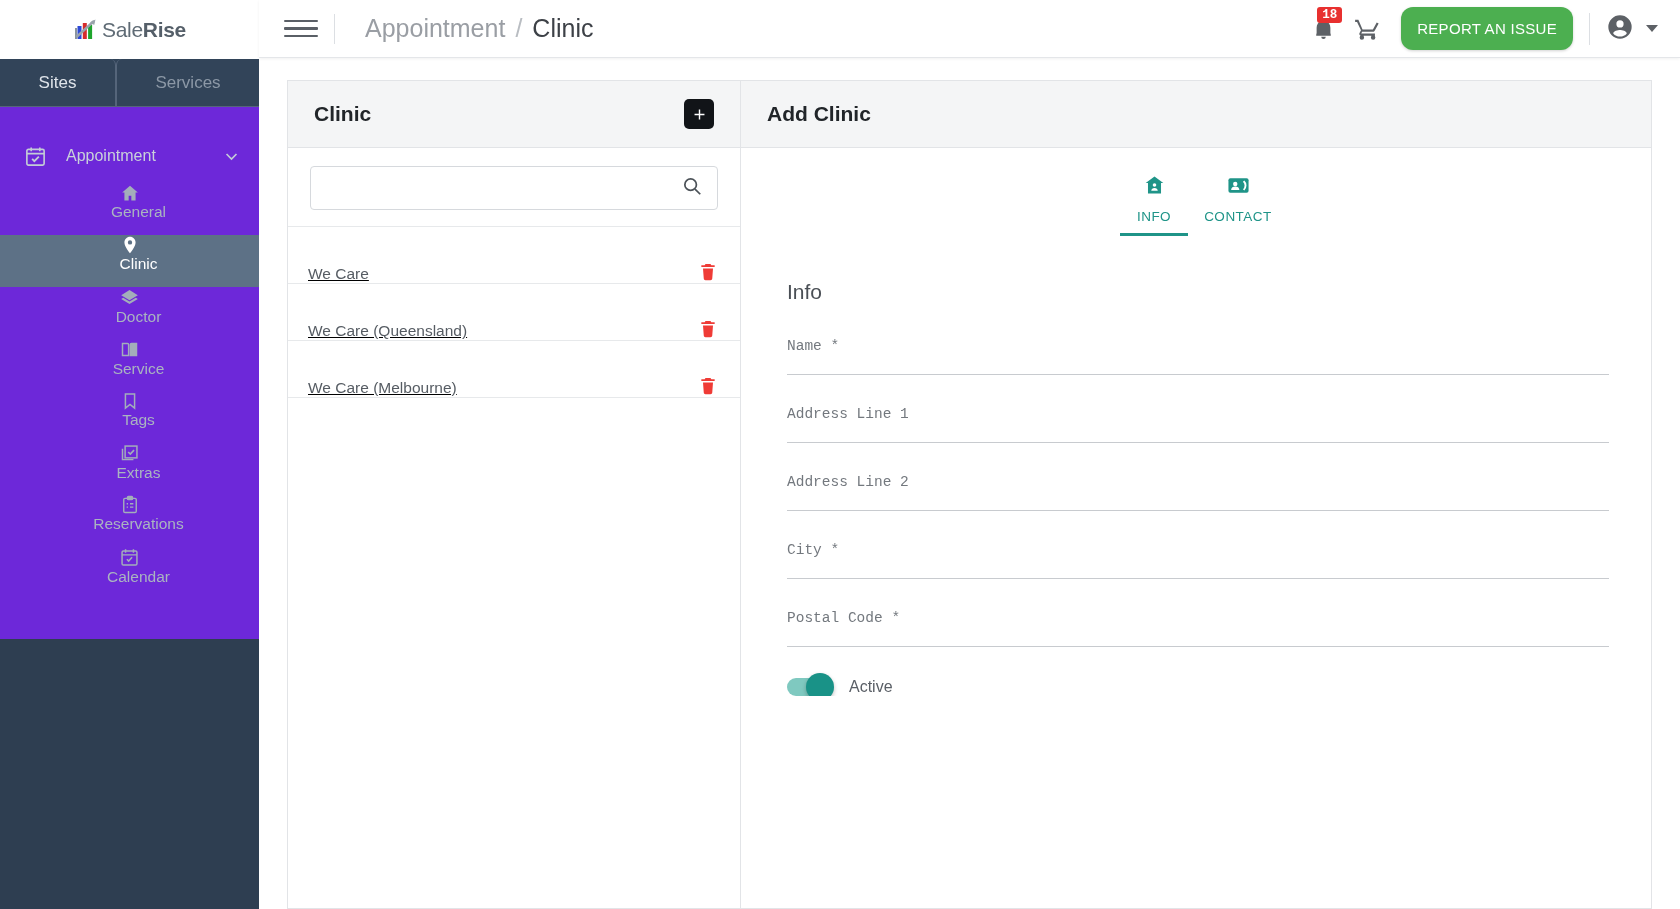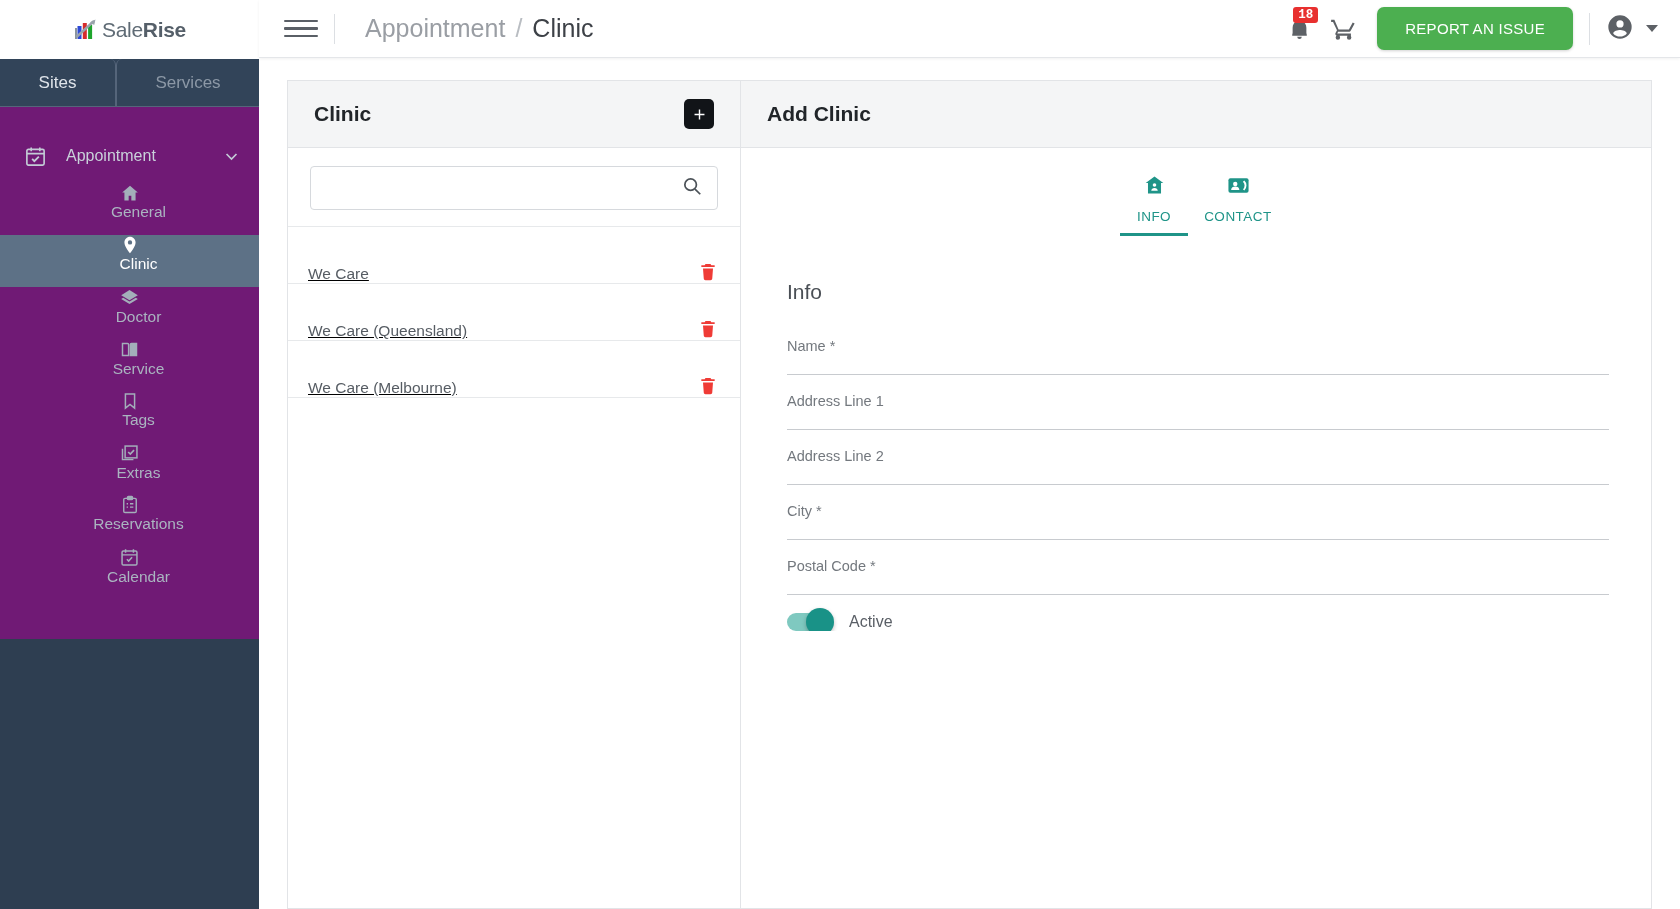--- a/index.html
+++ b/index.html
@@ -8,21 +8,21 @@
     background: #ffffff;
     font-family: "Liberation Sans", sans-serif;
     overflow: hidden;
   }
   body { position: relative; }
 
   
   #sidebar {
     position: absolute; left: 0; top: 0;
     width: 259px; height: 909px;
-    background: #701a75;
+    background: #6d28d9;
     display: flex; flex-direction: column;
   }
   #logo-bar {
     height: 59px; background: #ffffff;
     display: flex; align-items: center; justify-content: center;
     flex: 0 0 59px;
   }
   .logo-wrap { display: flex; align-items: center; gap: 3px; }
   .logo-mark { width: 26px; height: 24px; position: relative; display: block; }
   .logo-text {
@@ -108,21 +108,21 @@
   #notif-badge {
     position: absolute; top: 0px; right: 3px;
     background: #e8302f; color: #fff;
     font-size: 12.5px; font-weight: 600;
     border-radius: 3px; padding: 1px 5px; line-height: 14px;
     min-width: 23px; text-align: center;
   }
   #report-btn {
     background: #4caf50; color: #fff;
     font-size: 15px; letter-spacing: 0.3px;
-    padding: 13px 28px; border: none; border-radius: 7px;
+    padding: 13px 16px; border: none; border-radius: 12px;
     margin-left: 12px; cursor: pointer;
     box-shadow: 0 1px 3px rgba(0,0,0,0.18);
     font-family: "Liberation Sans", sans-serif;
   }
   .head-divider2 { width: 1px; height: 32px; background: #dcdfe3; margin: 0 16px; }
   #account { display: flex; align-items: center; gap: 12px; cursor: pointer; }
   .caret { width: 0; height: 0; border-left: 6px solid transparent; border-right: 6px solid transparent; border-top: 7px solid #5d6166; }
 
   
   #main {
@@ -190,21 +190,21 @@
     color: #1f9488; font-size: 13.5px; letter-spacing: 0.5px;
     cursor: pointer; position: relative;
     padding-bottom: 12px;
   }
   .ftab.active::after {
     content: ""; position: absolute; left: 8px; right: 8px; bottom: 0;
     height: 3px; background: #1f9488;
   }
   #form-body { padding: 44px 42px 0 46px; overflow: hidden; }
   #info-heading { font-size: 21px; color: #4a4f55; font-weight: 400; margin-bottom: 34px; }
-  .field { margin-bottom: 18px; }
+  .field { margin-bottom: 31px; font-family: Liberation Mono, monospace; }
   .field-label { font-size: 14.5px; color: #73787e; margin-bottom: 9px; }
   .field-line { height: 1px; background: #c8cbcf; }
   .field-gap { height: 11px; }
 
   #active-row { display: flex; align-items: center; gap: 18px; margin-top: 12px; }
   #toggle {
     width: 44px; height: 18px; background: #7fc9c0; border-radius: 9px;
     position: relative; cursor: pointer;
   }
   #toggle .knob {

